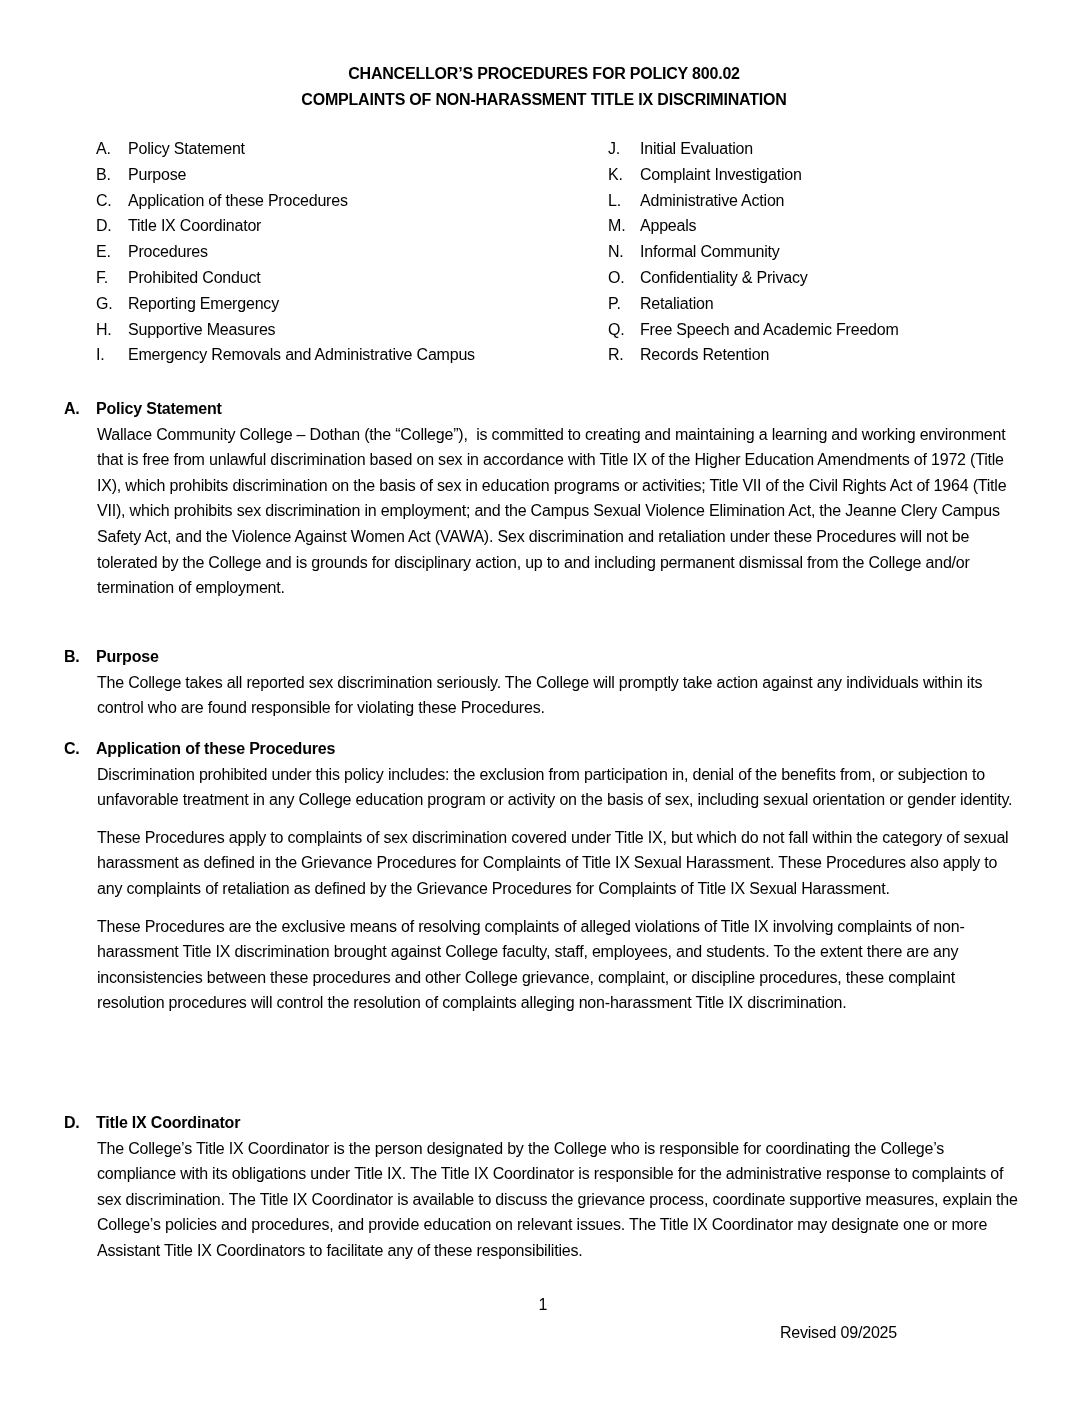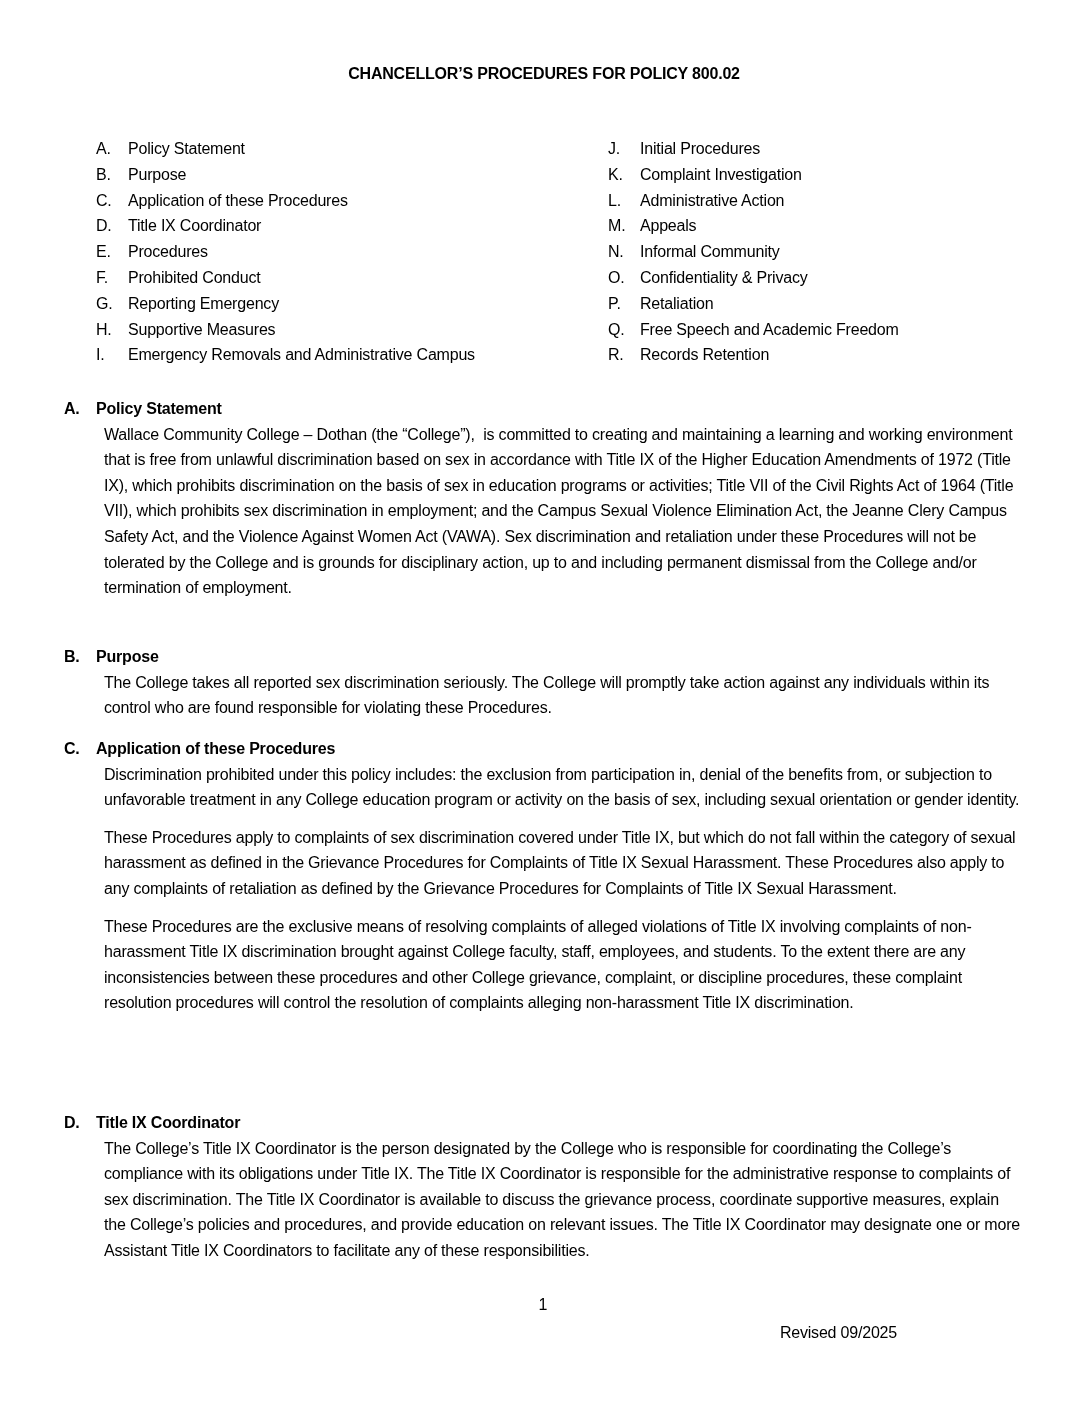--- a/index.html
+++ b/index.html
@@ -40,21 +40,21 @@
     position: absolute;
     left: 64px;
     width: 958px;
     font-size: 16px;
     line-height: 25.6px;
     letter-spacing: -0.2px;
   }
   .sec-head { display: flex; font-weight: bold; }
   .sec-letter { width: 32px; flex-shrink: 0; }
   .sec-body { margin-left: 32px; width: 926px; }
-  .sec-body p { margin: 0 0 12px 8px; white-space: pre-wrap; }
+  .sec-body p { margin: 0 0 12px 1px; white-space: pre-wrap; }
   .sec-body p:last-child { margin-bottom: 0; }
   .sec-a { top: 396px; }
   .sec-b { top: 644px; }
   .sec-c { top: 736px; }
   .sec-d { top: 1110px; }
   .page-number {
     position: absolute;
     top: 1292px;
     left: 64px;
     width: 958px;
@@ -72,20 +72,21 @@
     text-align: right;
   }
 </style>
 </head>
 <body>
 
 <div class="page">
 
   <div class="doc-title">
     <div>CHANCELLOR’S PROCEDURES FOR POLICY 800.02</div>
+    <div>COMPLAINTS OF NON-HARASSMENT TITLE IX DISCRIMINATION</div>
   </div>
 
   <div class="toc">
     <div class="toc-col-left">
       <div class="toc-row">
         <span class="toc-letter">A.</span>
         <span>Policy Statement</span>
       </div>
       <div class="toc-row">
         <span class="toc-letter">B.</span>
@@ -116,21 +117,21 @@
         <span>Supportive Measures</span>
       </div>
       <div class="toc-row">
         <span class="toc-letter">I.</span>
         <span>Emergency Removals and Administrative Campus</span>
       </div>
     </div>
     <div class="toc-col-right">
       <div class="toc-row">
         <span class="toc-letter">J.</span>
-        <span>Initial Procedures</span>
+        <span>Initial Evaluation</span>
       </div>
       <div class="toc-row">
         <span class="toc-letter">K.</span>
         <span>Complaint Investigation</span>
       </div>
       <div class="toc-row">
         <span class="toc-letter">L.</span>
         <span>Administrative Action</span>
       </div>
       <div class="toc-row">

